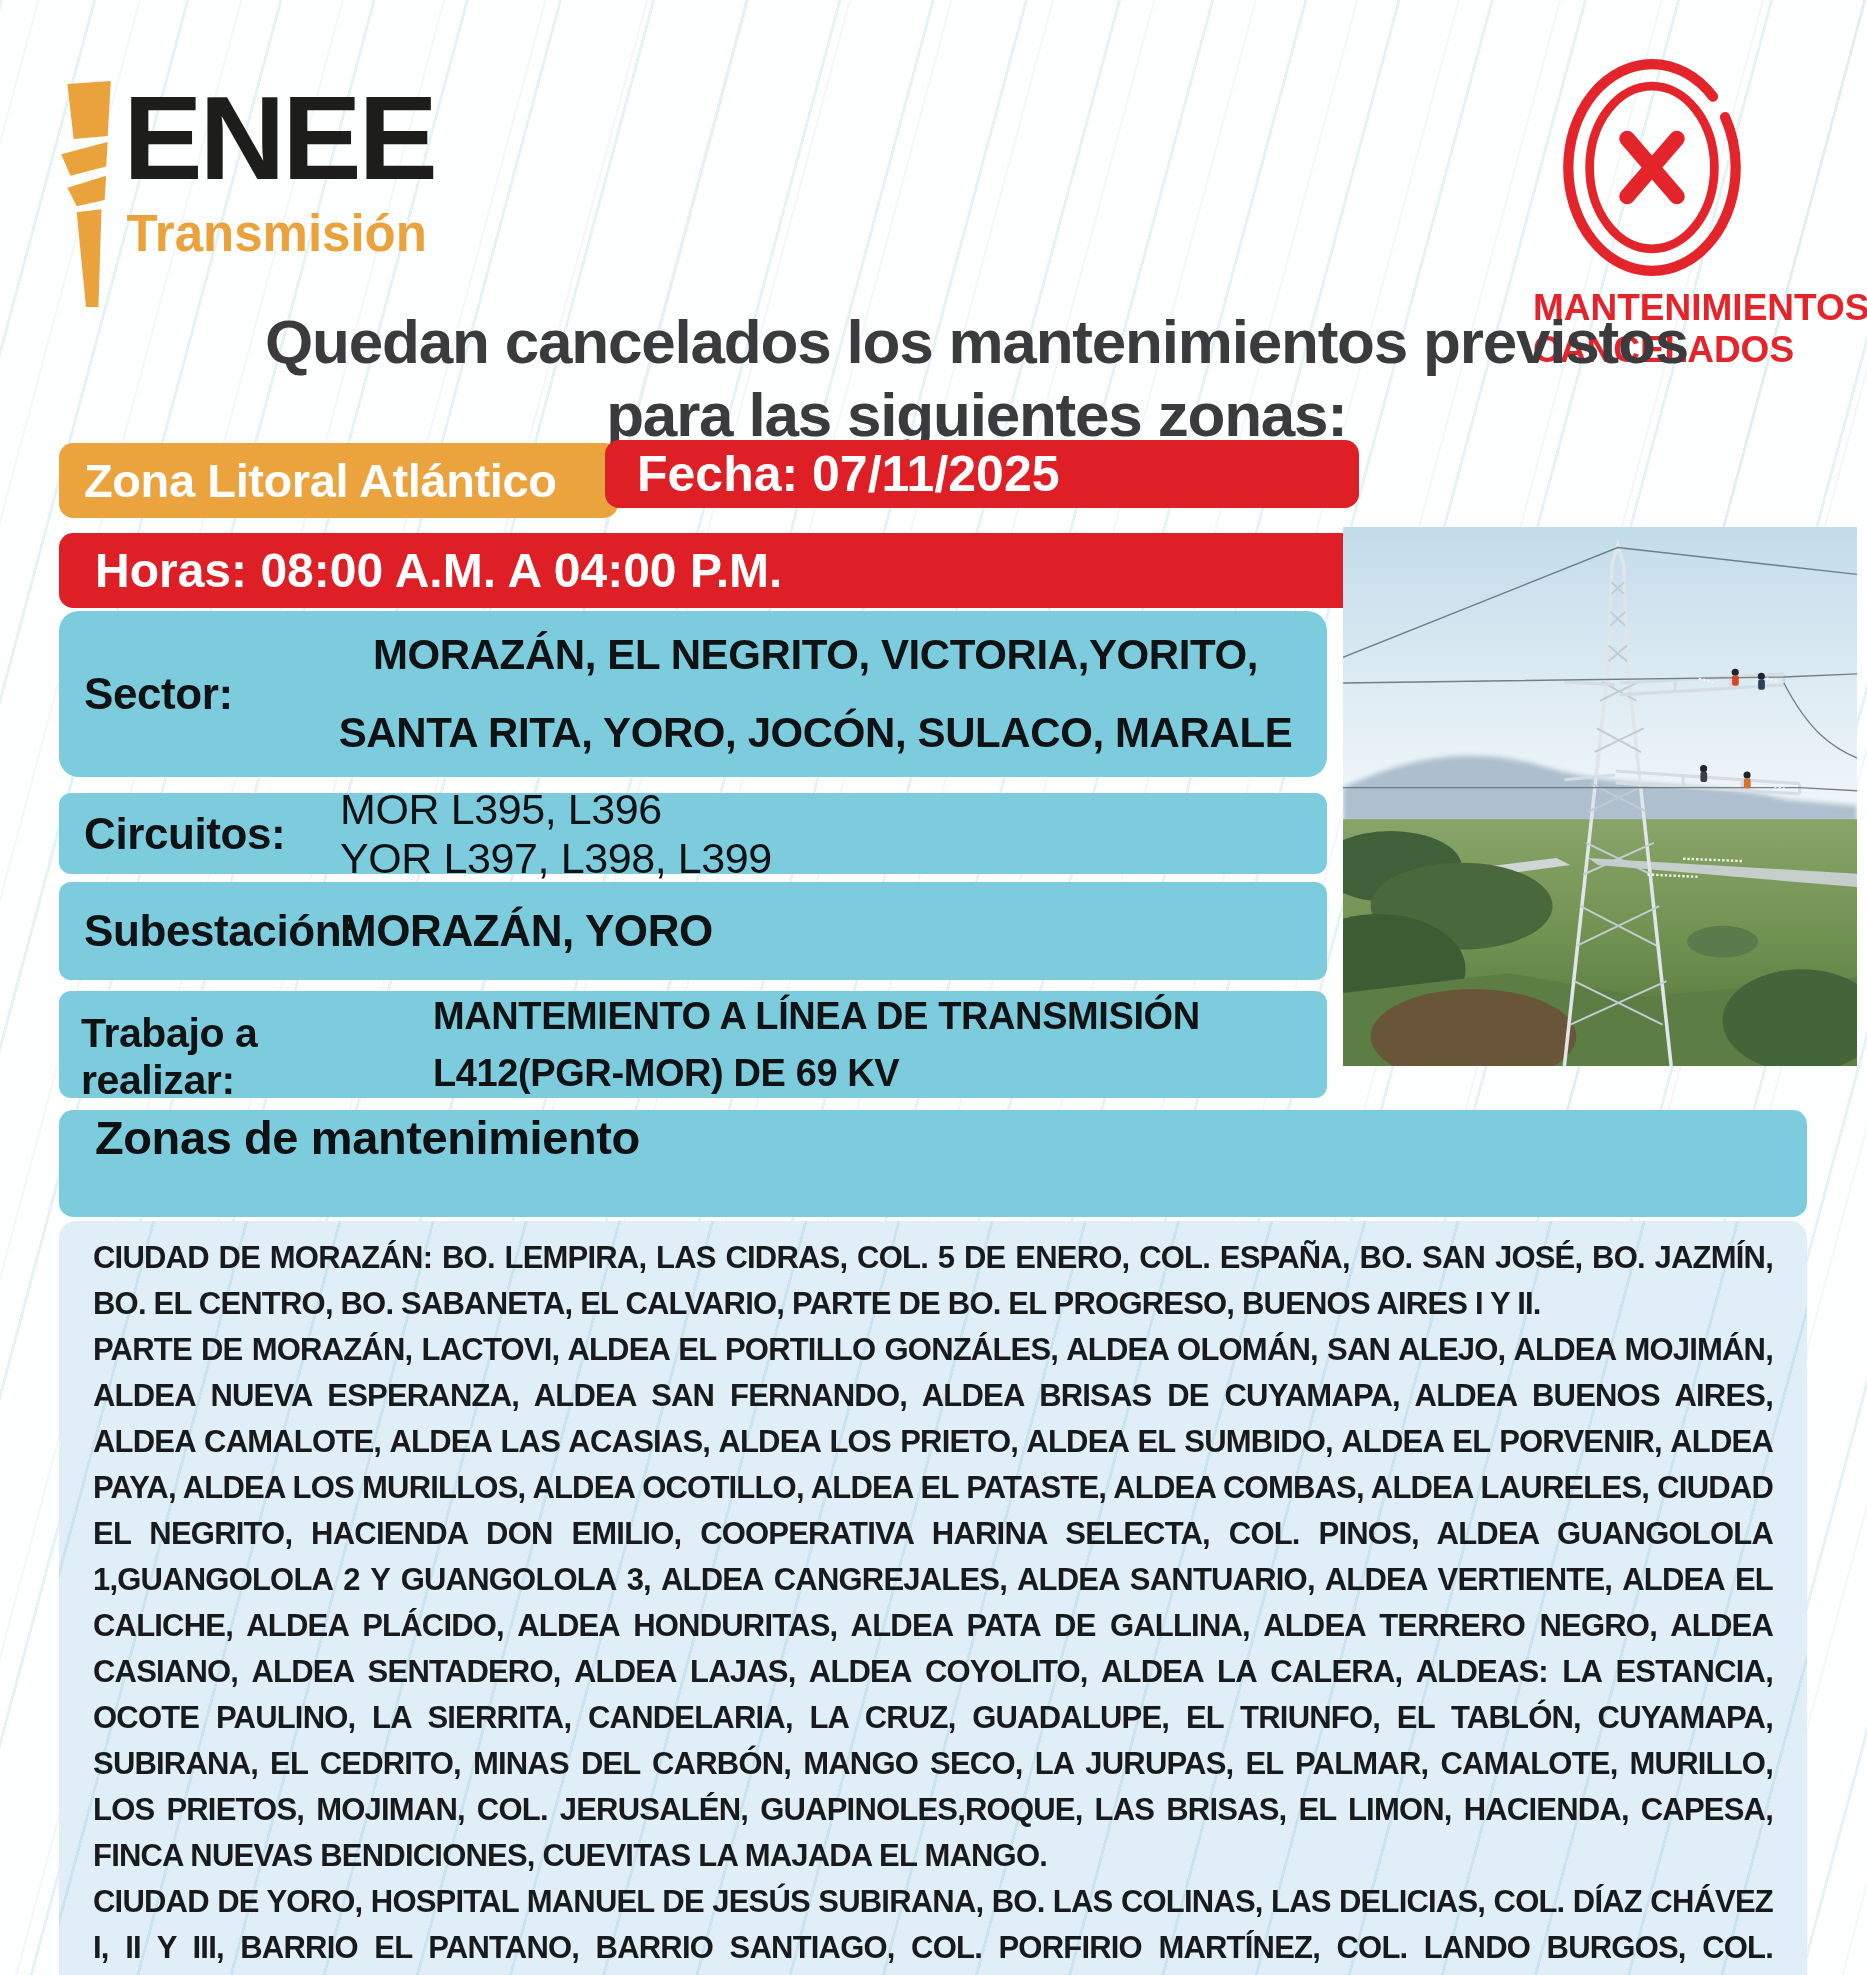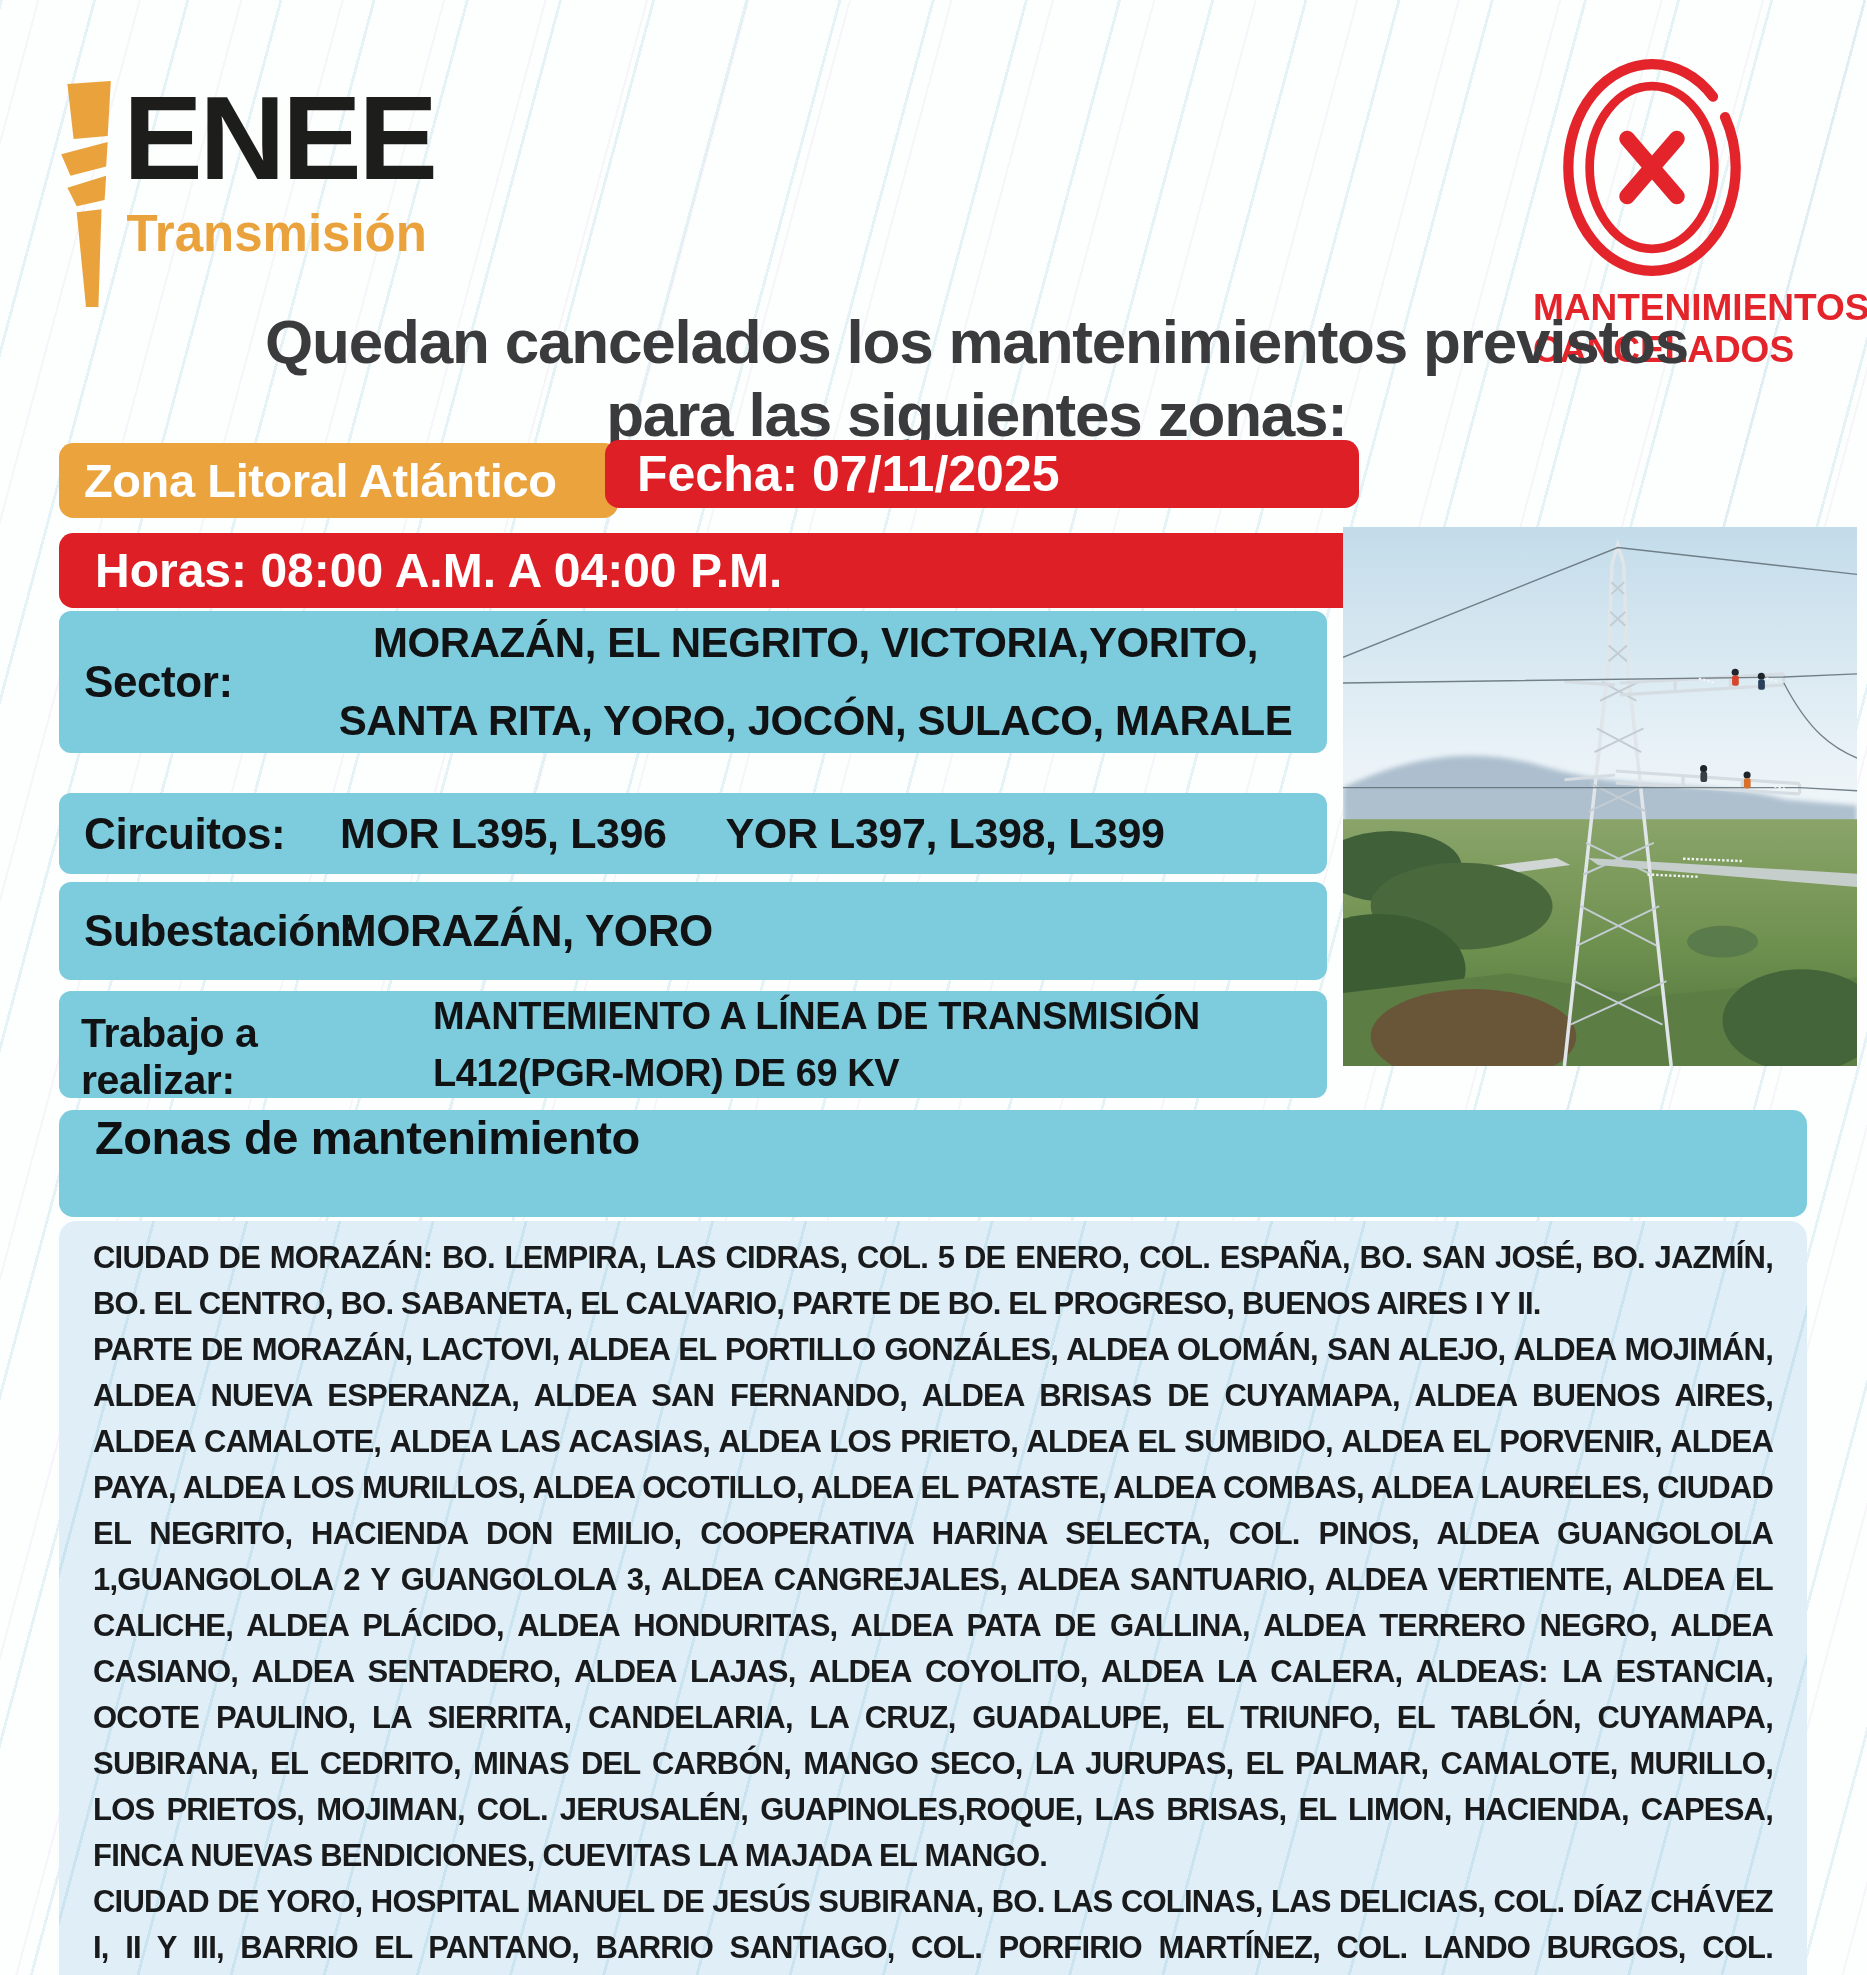--- a/index.html
+++ b/index.html
@@ -39,27 +39,27 @@
   .banner-zone{left:59px;top:443px;width:534px;height:75px;background:#eaa33d;
                padding-left:25px;font-size:47px;letter-spacing:-0.4px;}
   .banner-date{left:605px;top:440px;width:722px;height:68px;background:#de2026;
                padding-left:32px;font-size:50px;}
   .banner-hours{left:59px;top:533px;width:1268px;height:75px;background:#de2026;
                padding-left:36px;font-size:48px;}
 
   
   .box{background:#7cccdd;border-radius:12px;display:flex;align-items:center;color:#101214;}
   .box-label{font-weight:bold;letter-spacing:-0.4px;}
-  .box-sector{left:59px;top:611px;width:1268px;height:142px;}
+  .box-sector{left:59px;top:611px;width:1268px;height:166px;border-radius:20px;}
   .box-sector .box-label{font-size:44px;padding-left:25px;width:220px;flex:0 0 auto;}
   .sector-lines{flex:1;text-align:center;font-weight:bold;font-size:42px;line-height:1.85;
                 letter-spacing:-0.4px;}
   .box-circuits{left:59px;top:793px;width:1268px;height:81px;}
   .box-circuits .box-label{font-size:44px;padding-left:25px;width:220px;flex:0 0 auto;}
-  .circuit-values{display:flex;gap:59px;font-weight:bold;font-size:43px;letter-spacing:-0.4px;margin-left:36px;}
+  .circuit-values{display:flex;font-weight:normal;font-size:43px;letter-spacing:-0.4px;margin-left:36px;flex-direction:column;}
   .box-substation{left:59px;top:882px;width:1268px;height:98px;}
   .box-substation .box-label{font-size:44px;padding-left:25px;width:220px;flex:0 0 auto;}
   .substation-value{font-weight:bold;font-size:44px;letter-spacing:-0.4px;margin-left:36px;}
   .box-work{left:59px;top:991px;width:1268px;height:107px;}
   .box-work .box-label{font-size:41px;padding-left:22px;width:328px;flex:0 0 auto;margin-top:24px;}
   .work-lines{font-weight:bold;font-size:38px;line-height:1.5;letter-spacing:-0.4px;margin-left:24px;}
 
   
   .zones-header{left:59px;top:1110px;width:1748px;height:107px;background:#7cccdd;border-radius:14.2px;
                 display:flex;padding-left:36px;box-sizing:border-box;

